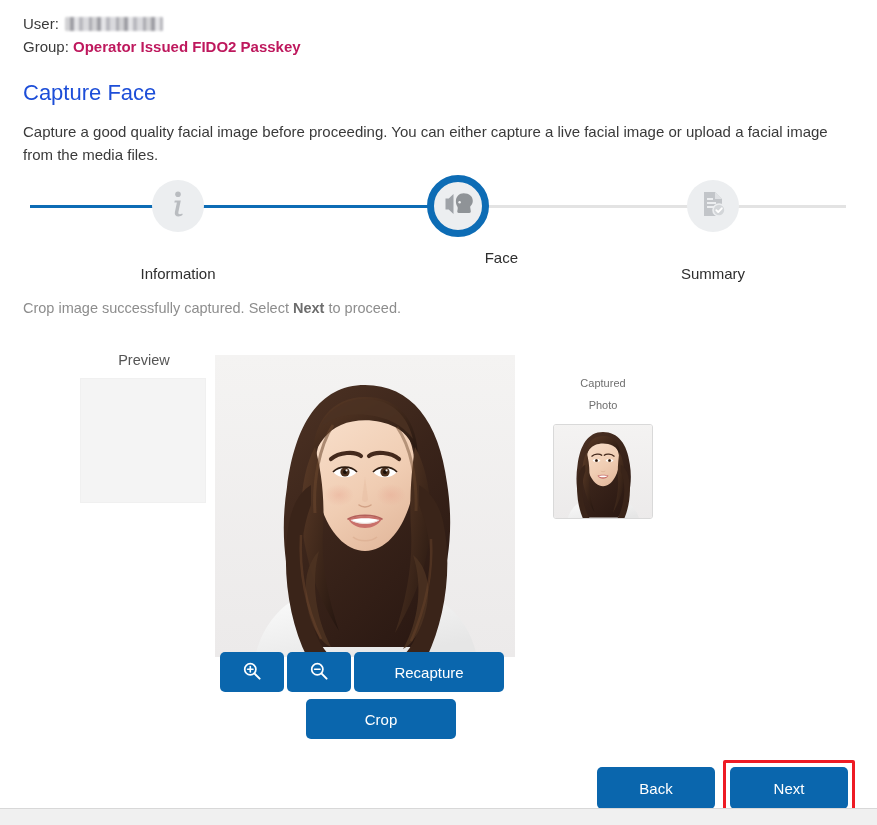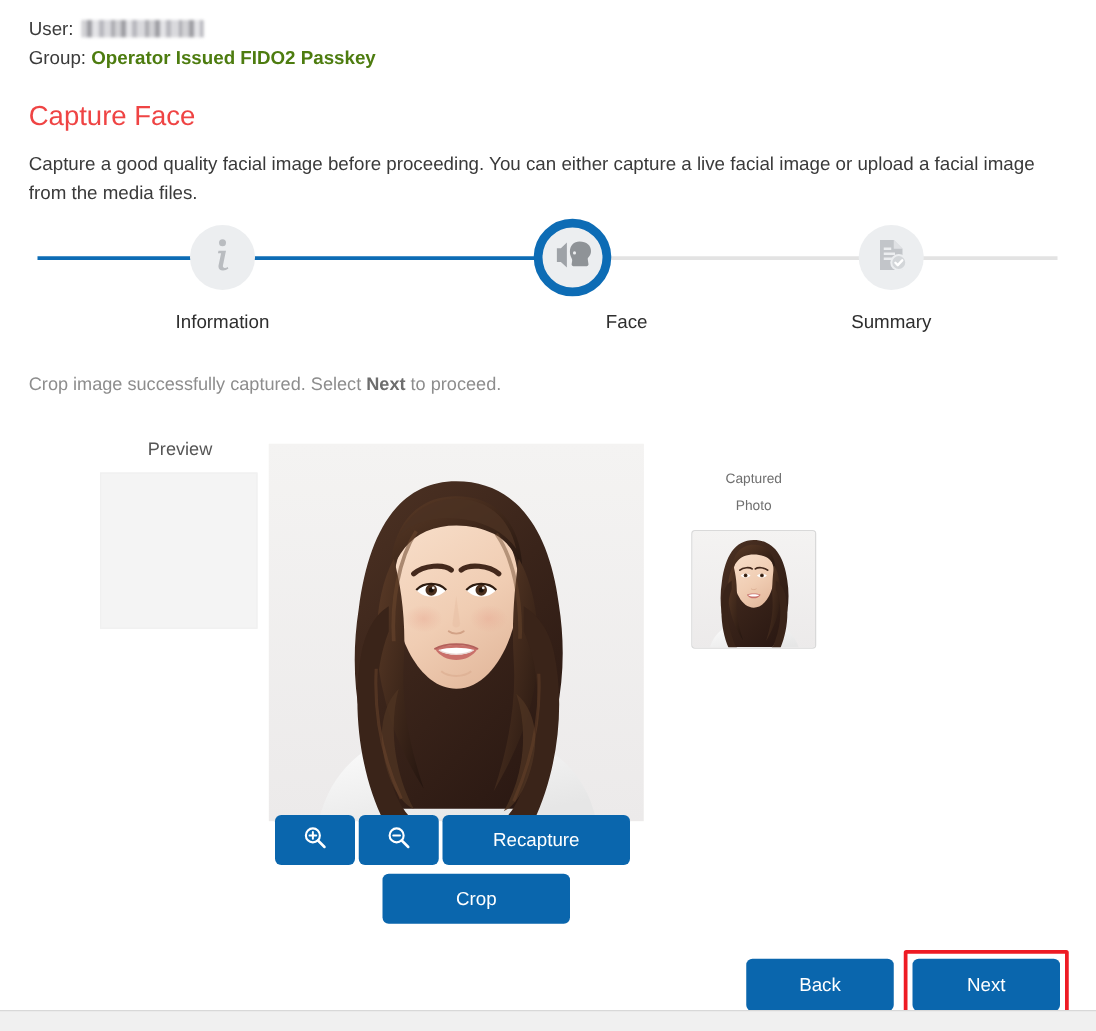--- a/index.html
+++ b/index.html
@@ -29,21 +29,21 @@
   .meta {
     position: absolute;
     left: 23px;
     top: 12px;
     font-size: 15px;
     line-height: 23px;
     color: #333;
   }
   .meta-row { white-space: nowrap; }
   .meta-label { color: #3a3a3a; }
-  .meta-value-bold { font-weight: bold; color: #4d7c0f; }
+  .meta-value-bold { font-weight: bold; color: #be185d; }
   .redacted {
     display: inline-block;
     width: 98px;
     height: 14px;
     vertical-align: -2px;
     margin-left: 2px;
     border-radius: 1px;
     background:
       repeating-linear-gradient(90deg,
         #cfcfd2 0px, #cfcfd2 5px,
@@ -57,21 +57,21 @@
     opacity: .95;
   }
 
   
   .page-title {
     position: absolute;
     left: 23px;
     top: 80px;
     font-size: 22px;
     font-weight: 400;
-    color: #ef4444;
+    color: #1d4ed8;
     margin: 0;
   }
   .page-desc {
     position: absolute;
     left: 23px;
     top: 120px;
     width: 820px;
     font-size: 15px;
     line-height: 23px;
     color: #3a3a3a;
@@ -113,21 +113,21 @@
     box-sizing: border-box;
   }
   .step.current .step-circle {
     width: 62px;
     height: 62px;
     margin-top: 0;
     border: 7px solid #0d6cb5;
     background: #eceef0;
   }
   .step-label {
-    margin-top: 17px;
+    margin-top: 33px;
     font-size: 15px;
     color: #2e2e2e;
   }
   .step.current .step-label { margin-top: 12px; text-align: right; }
 
   
   .status-line {
     position: absolute;
     left: 23px;
     top: 300px;

